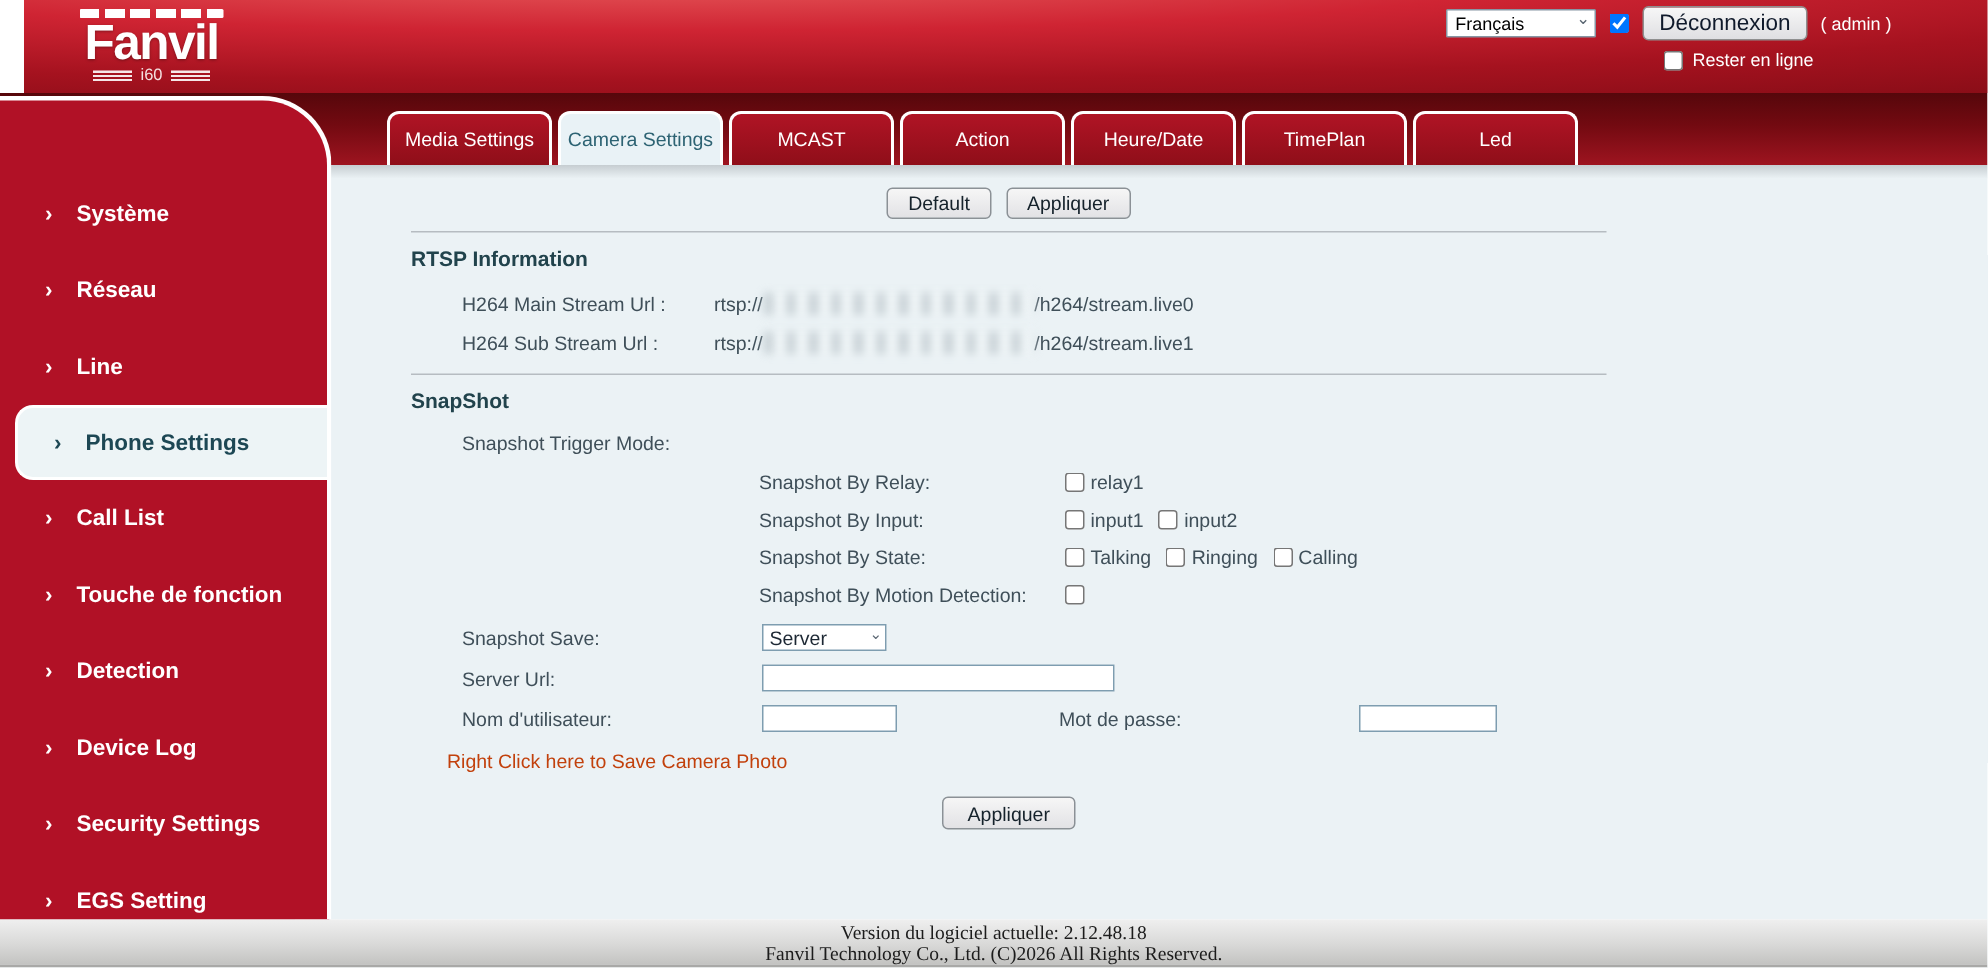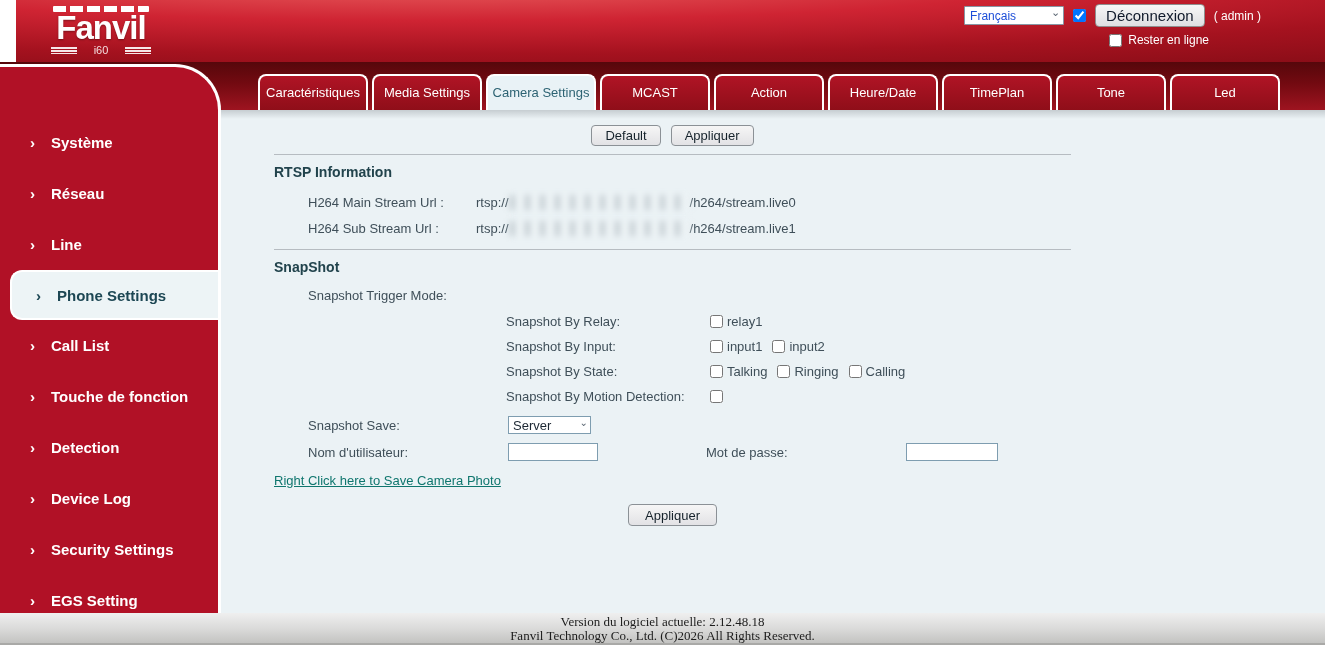--- a/index.html
+++ b/index.html
@@ -11,28 +11,28 @@
     position:absolute; top:0; left:16px; width:100%; height:62px;
     background:radial-gradient(ellipse 130% 180% at 32% -30%, #ea6060 0%, #cf2433 35%, #a5121f 65%, #7e0b14 100%);
     z-index:3;
     text-decoration:underline;
   }
   .logo { position:absolute; left:35px; top:6px; width:100px; color:#fff; }
   .logo-dashes { height:6px; margin:0 2px 1px 2px;
     background:repeating-linear-gradient(90deg,#fff 0 13px, rgba(255,255,255,0) 13px 17px); border-radius:1px;}
   .logo-text { font-size:33px; font-weight:bold; letter-spacing:-1px; line-height:30px; text-align:center;
     text-shadow:0 1px 2px rgba(0,0,0,.35); font-style:normal; }
-  .logo-sub { display:flex; align-items:center; justify-content:space-between; gap:6px; margin-top:1px; }
+  .logo-sub { display:flex; align-items:center; justify-content:center; gap:6px; margin-top:1px; }
   .logo-sub .lines { width:26px; height:7px;
     background:repeating-linear-gradient(180deg,#fff 0 1.6px, rgba(255,255,255,0) 1.6px 3px); opacity:.9; }
   .logo-sub .model { font-size:11px; color:#f4dfe0; }
 
   .header-controls { position:absolute; top:4px; right:80px; display:flex; align-items:center; gap:9px; }
   .select-wrap { position:relative; display:inline-block; }
-  select.lang { width:100px; height:19px; font-size:12px; color:#1d4ed8; border:1px solid #8796a4;
+  select.lang { width:100px; height:19px; font-size:12px; color:#000000; border:1px solid #8796a4;
     background:#fff; appearance:none; -webkit-appearance:none; padding:0 16px 0 5px; border-radius:1px; }
   .select-wrap .chev { position:absolute; right:4px; top:0px; font-size:11px; color:#5a6672; pointer-events:none; }
   input[type=checkbox] { width:13px; height:13px; }
   .logout-btn { font-size:15px; color:#101a2b; padding:1px 10px; height:23px; border:1px solid #8f8f8f;
     border-radius:4px; background:linear-gradient(180deg,#f7f7f7,#dfdfe2); font-family:"Liberation Sans",sans-serif; cursor:pointer; }
   .admin-label { color:#fff; font-size:12px; }
   .keep-online { position:absolute; top:33px; right:132px; display:flex; align-items:center; gap:6px;
     color:#fff; font-size:12px; }
 
   
@@ -90,21 +90,21 @@
   .select-wrap2 { position:relative; display:inline-block; }
   select.snap-save { width:83px; height:18px; font-size:13px; color:#1c2733; border:1px solid #7e9db0;
     background:#fff; appearance:none; -webkit-appearance:none; padding:0 14px 0 4px; }
   .select-wrap2 .chev { position:absolute; right:3px; top:1px; font-size:10px; color:#5a6672; pointer-events:none; }
   input[type=text], input[type=password] { height:18px; border:1px solid #7e9db0; background:#fff;
     font-size:13px; padding:0 3px; font-family:"Liberation Sans",sans-serif; }
   .in-url { width:235px; } .in-user { width:90px; } .in-pass { width:92px; }
   .pass-label { margin-left:108px; width:200px; }
 
   .link-row { margin-top:12px; }
-  .photo-link { color:#0f766e; text-decoration:underline; font-size:13px; cursor:pointer; }
+  .photo-link { color:#c2410c; font-size:13px; cursor:pointer;margin-left:24px; }
   .apply-row { margin-top:16px; display:flex; justify-content:center; }
   .btn.big { padding:3px 16px; height:22px; }
 
   
   .footer { position:absolute; bottom:0; left:0; width:100%; height:32px; z-index:5;
     background:linear-gradient(180deg,#efefef 0%, #d9d9d8 55%, #c3c3c1 100%);
     border-bottom:2px solid #a9a9a7;
     font-family:"Liberation Serif", serif; font-size:13px; color:#1c1c1c; text-align:center; padding-top:2px; }
   .footer div { line-height:14px; }
 </style>
@@ -134,28 +134,26 @@
       <button class="logout-btn">Déconnexion</button>
       <span class="admin-label">( admin )</span>
     </div>
     <div class="keep-online">
       <input type="checkbox" style="">
       <span>Rester en ligne</span>
     </div>
   </div>
 
   <div class="tabstrip">
-    <div class="tab">Caractéristiques</div>
     <div class="tab">Media Settings</div>
     <div class="tab active">Camera Settings</div>
     <div class="tab">MCAST</div>
     <div class="tab">Action</div>
     <div class="tab">Heure/Date</div>
     <div class="tab">TimePlan</div>
-    <div class="tab">Tone</div>
     <div class="tab">Led</div>
   </div>
 
   <div class="main">
     <div class="content-topband"></div>
     <div class="form-area">
 
       <div class="top-buttons">
         <button class="btn">Default</button>
         <button class="btn">Appliquer</button>
@@ -224,20 +222,24 @@
       <div class="save-row">
         <span class="flabel">Snapshot Save:</span>
         <span class="select-wrap2">
           <select class="snap-save">
             <option>Server</option>
           </select>
           <span class="chev">⌄</span>
         </span>
       </div>
 
+      <div class="url-row">
+        <span class="flabel">Server Url:</span>
+        <input type="text" class="in-url" value="" style="">
+      </div>
 
       <div class="user-row">
         <span class="flabel">Nom d'utilisateur:</span>
         <input type="text" class="in-user" value="" style="">
         <span class="pass-label">Mot de passe:</span>
         <input type="text" class="in-pass" value="" style="">
       </div>
 
       <div class="link-row">
         <a class="photo-link">Right Click here to Save Camera Photo</a>

